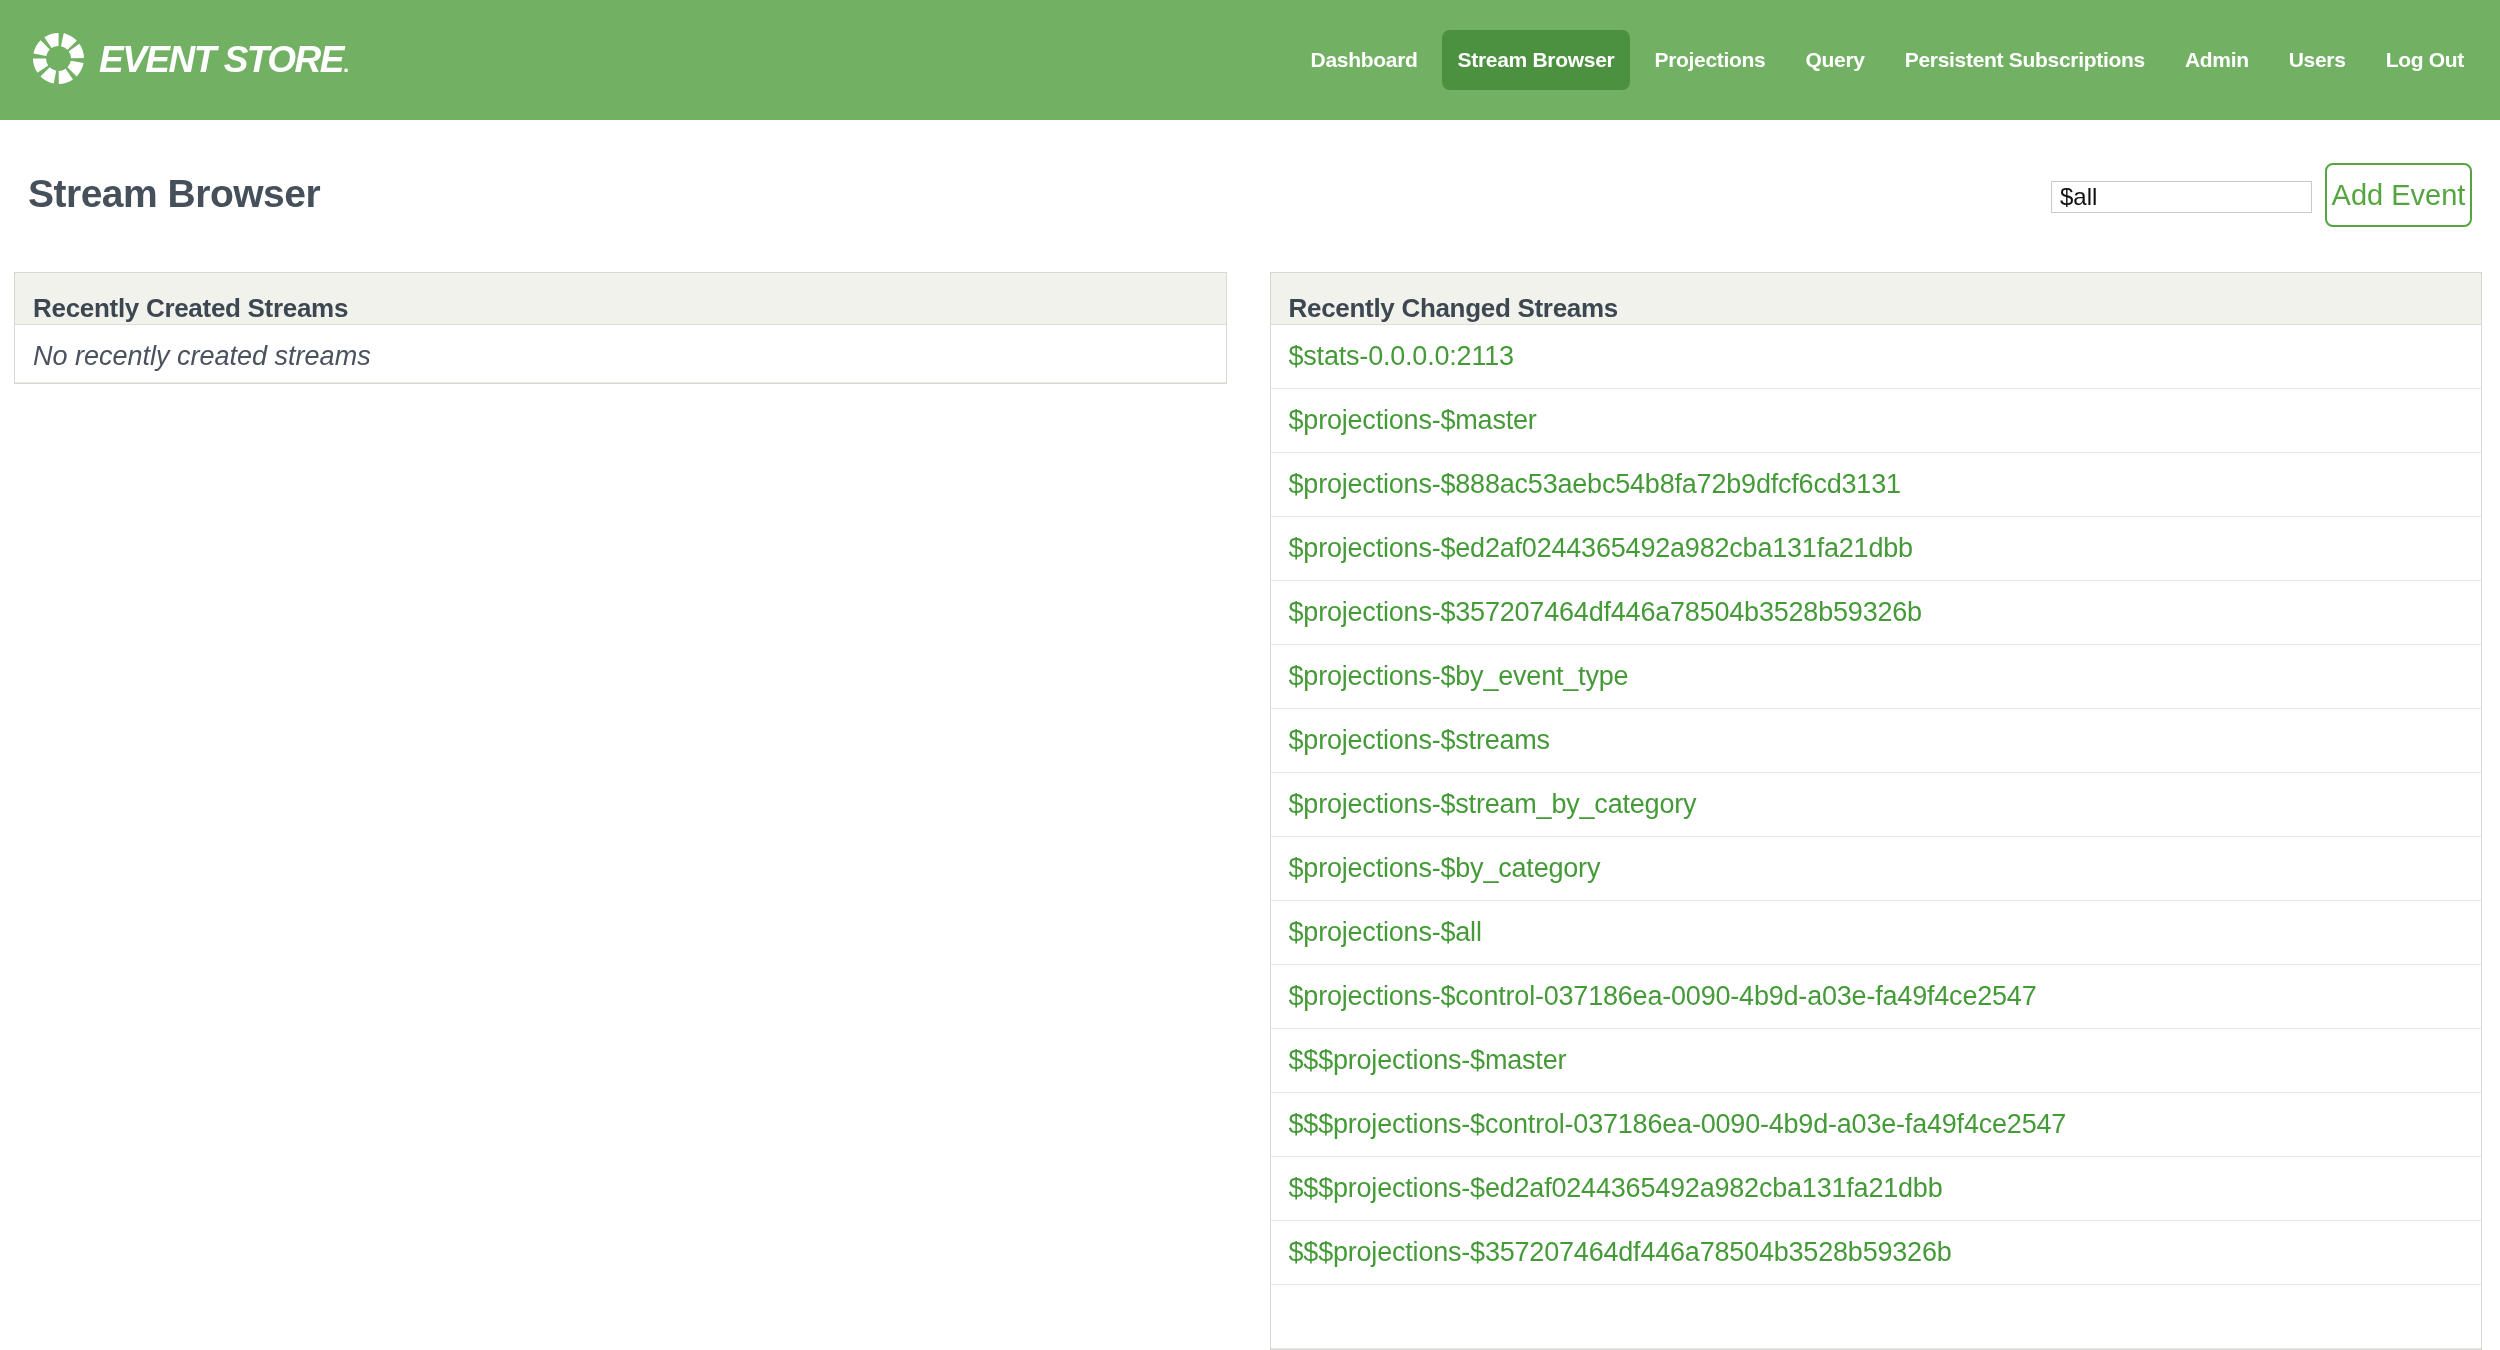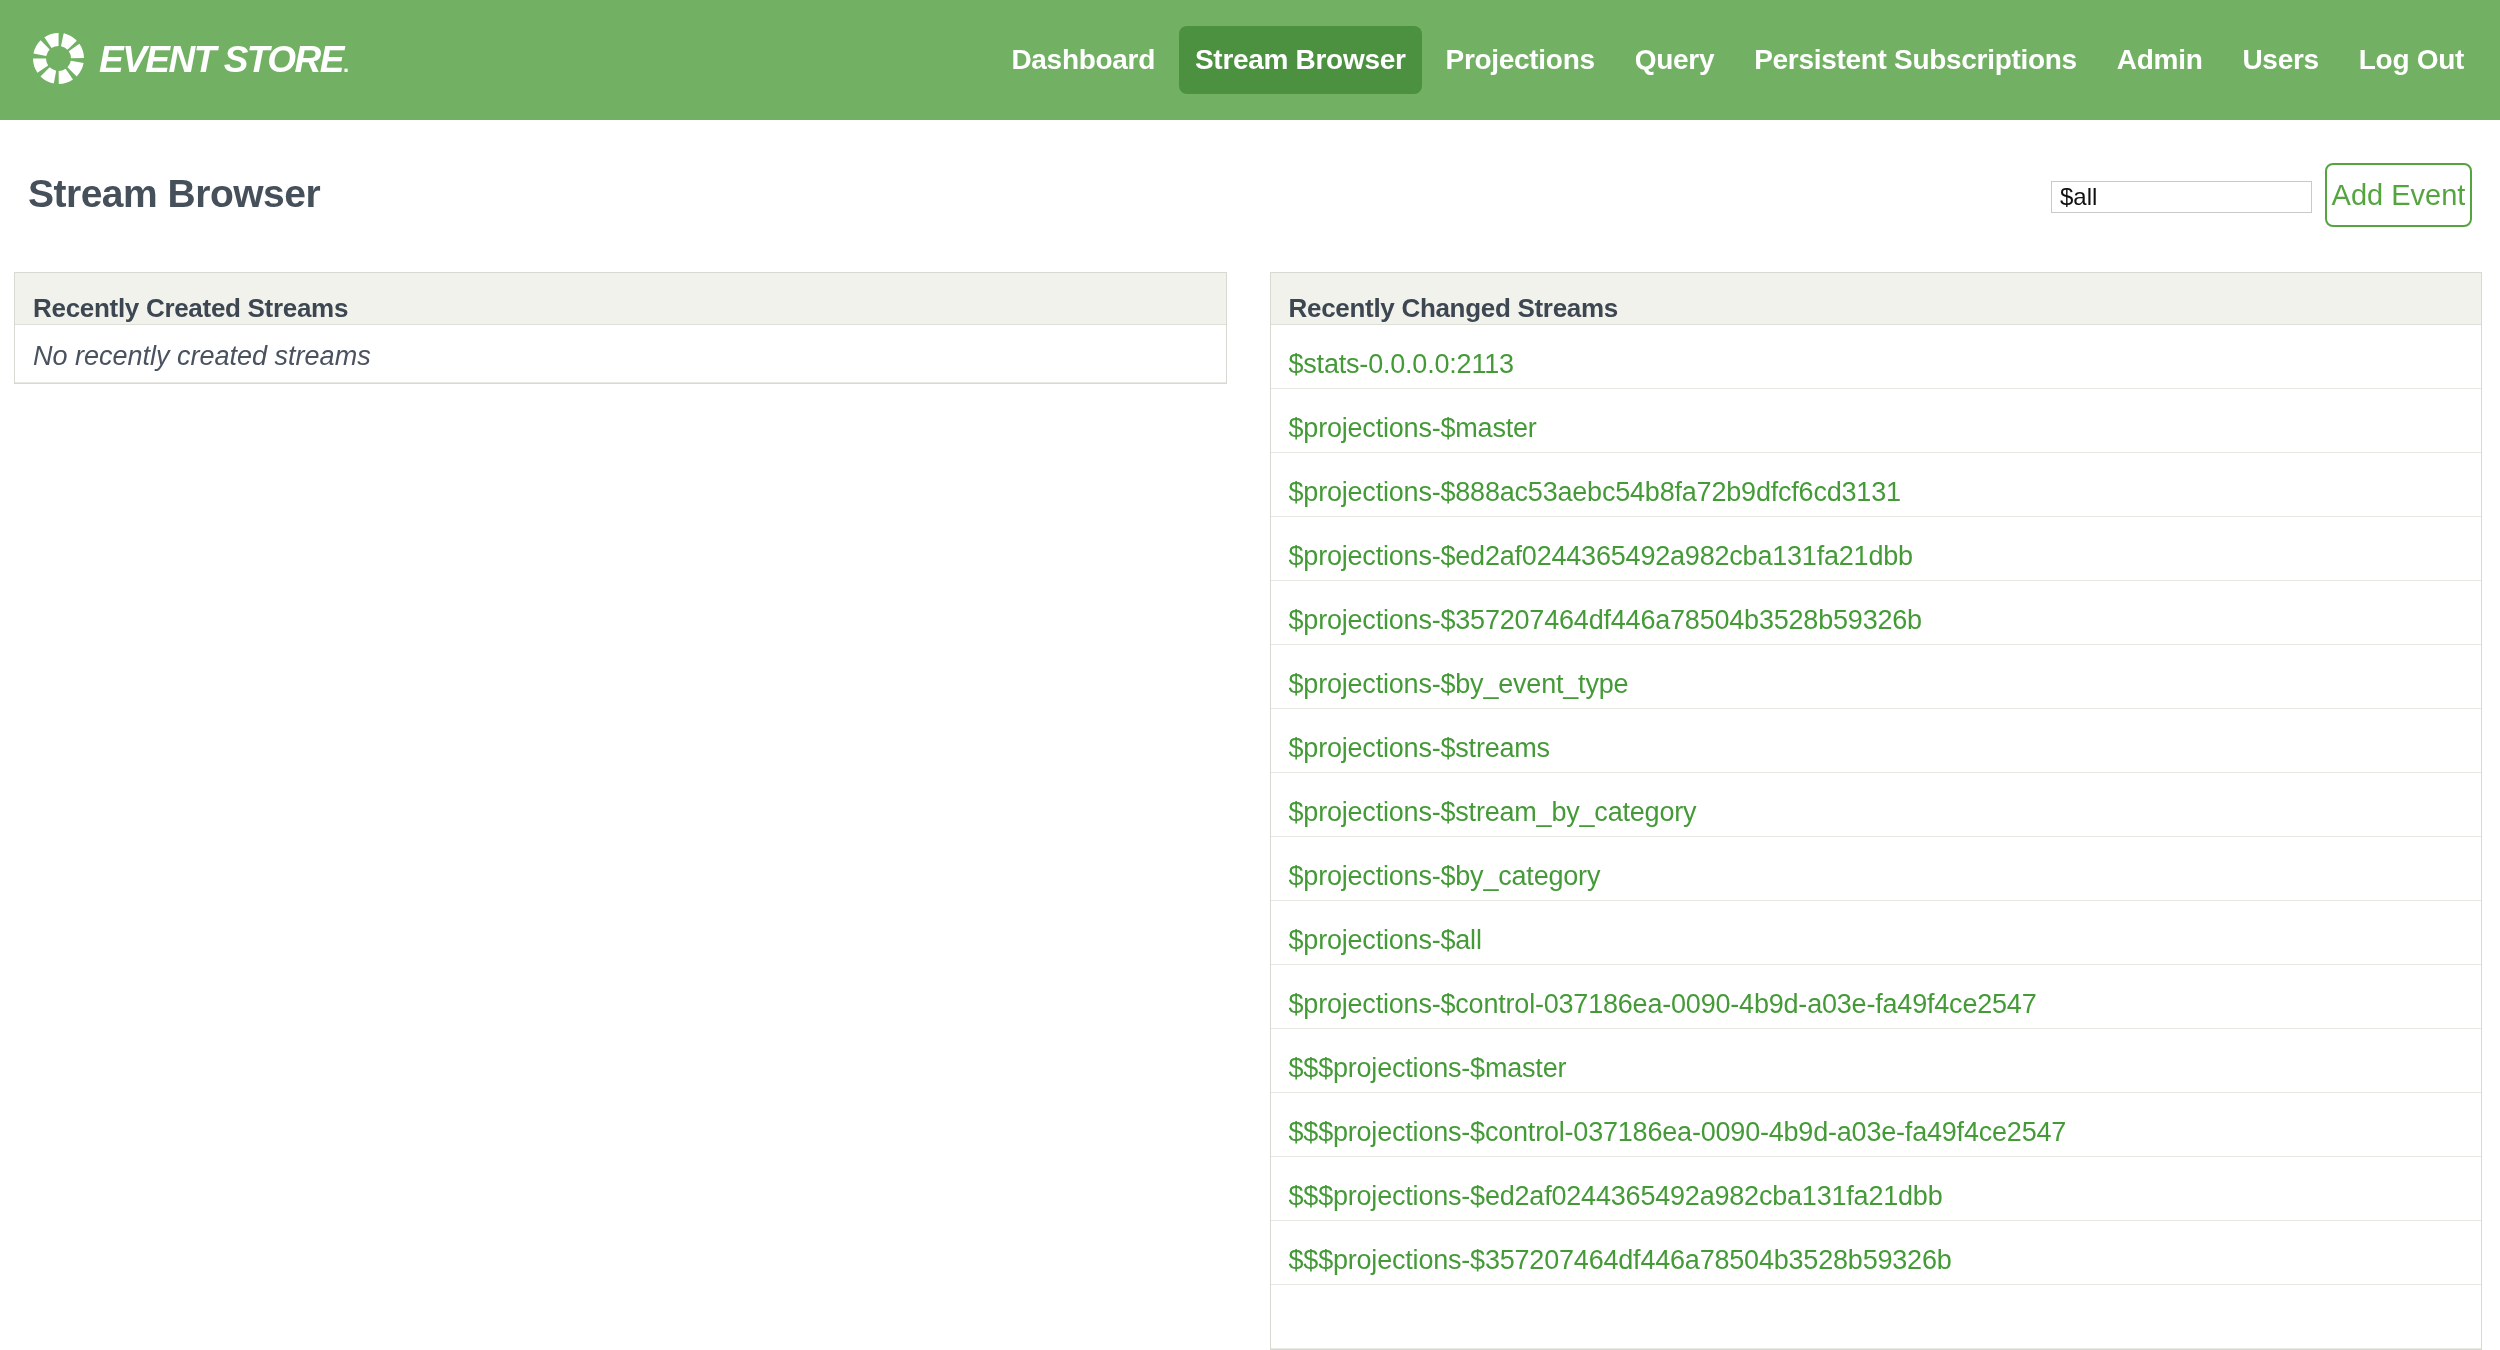--- a/index.html
+++ b/index.html
@@ -33,21 +33,21 @@
   }
   .brand-dot { font-size: 22px; font-style: normal; }
   .nav-menu {
     margin-left: auto;
     display: flex;
     align-items: center;
     gap: 8px;
     list-style: none;
   }
   .nav-item {
-    font-size: 28px;
+    font-size: 21px;
     font-weight: bold;
     letter-spacing: -0.3px;
     padding: 18px 16px;
     border-radius: 8px;
     color: #ffffff;
     cursor: pointer;
     white-space: nowrap;
   }
   .nav-item.active { background: #4c9140; }
 
@@ -112,21 +112,21 @@
     padding: 4px 18px;
     font-size: 26px;
     font-weight: bold;
     letter-spacing: -0.3px;
     color: #3d4751;
     border-bottom: 1px solid #dedfd9;
   }
   .stream-row {
     height: 64px;
     line-height: 63px;
-    padding: 8px 18px;
+    padding: 0 18px;
     border-bottom: 1px solid #e8e8e2;
     white-space: nowrap;
     overflow: hidden;
   }
   .stream-row:last-child { border-bottom: 1px solid #e8e8e2; }
   .stream-link {
     color: #459a38;
     text-decoration: none;
     font-size: 27px;
     letter-spacing: -0.2px;

